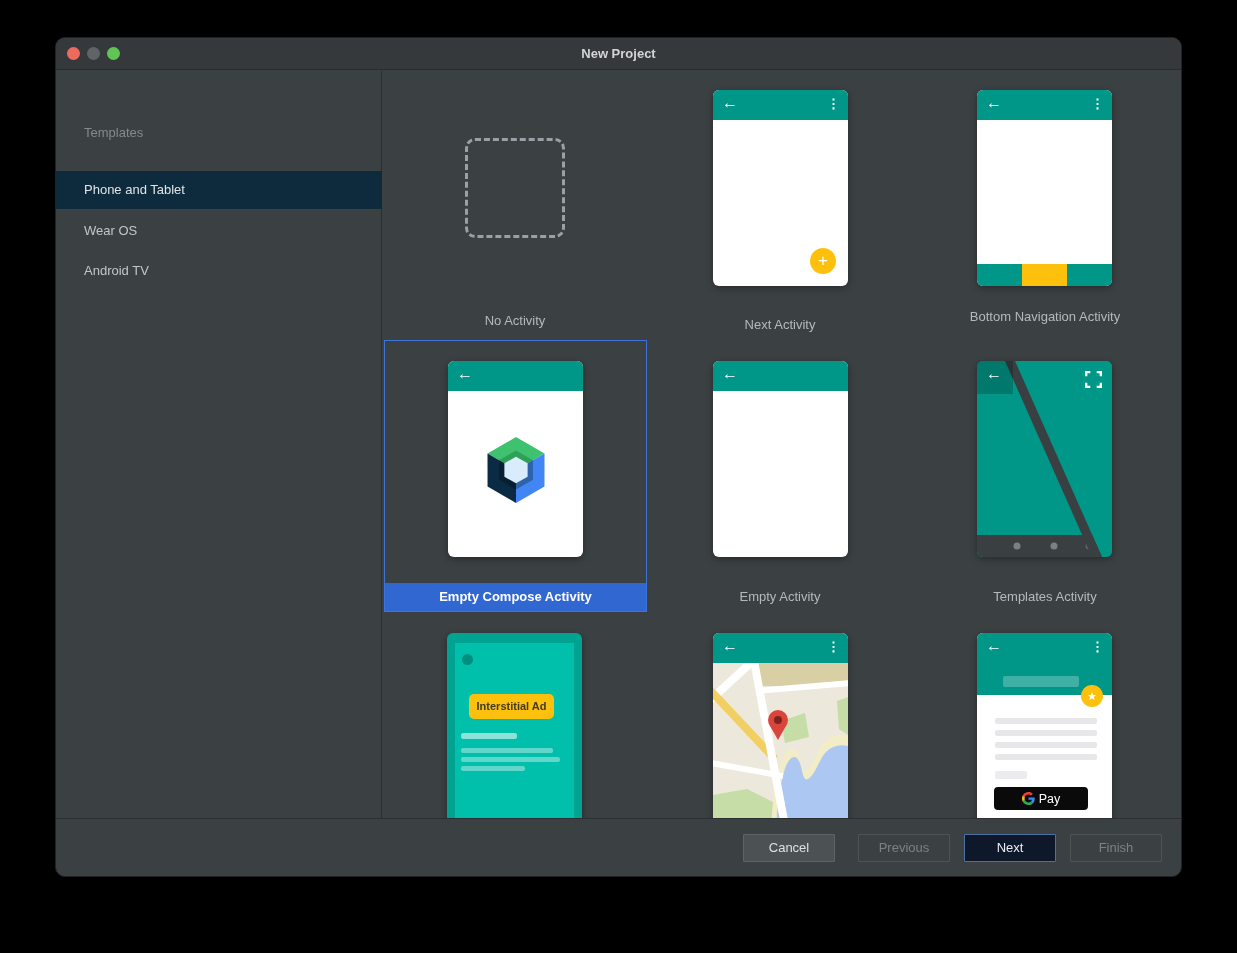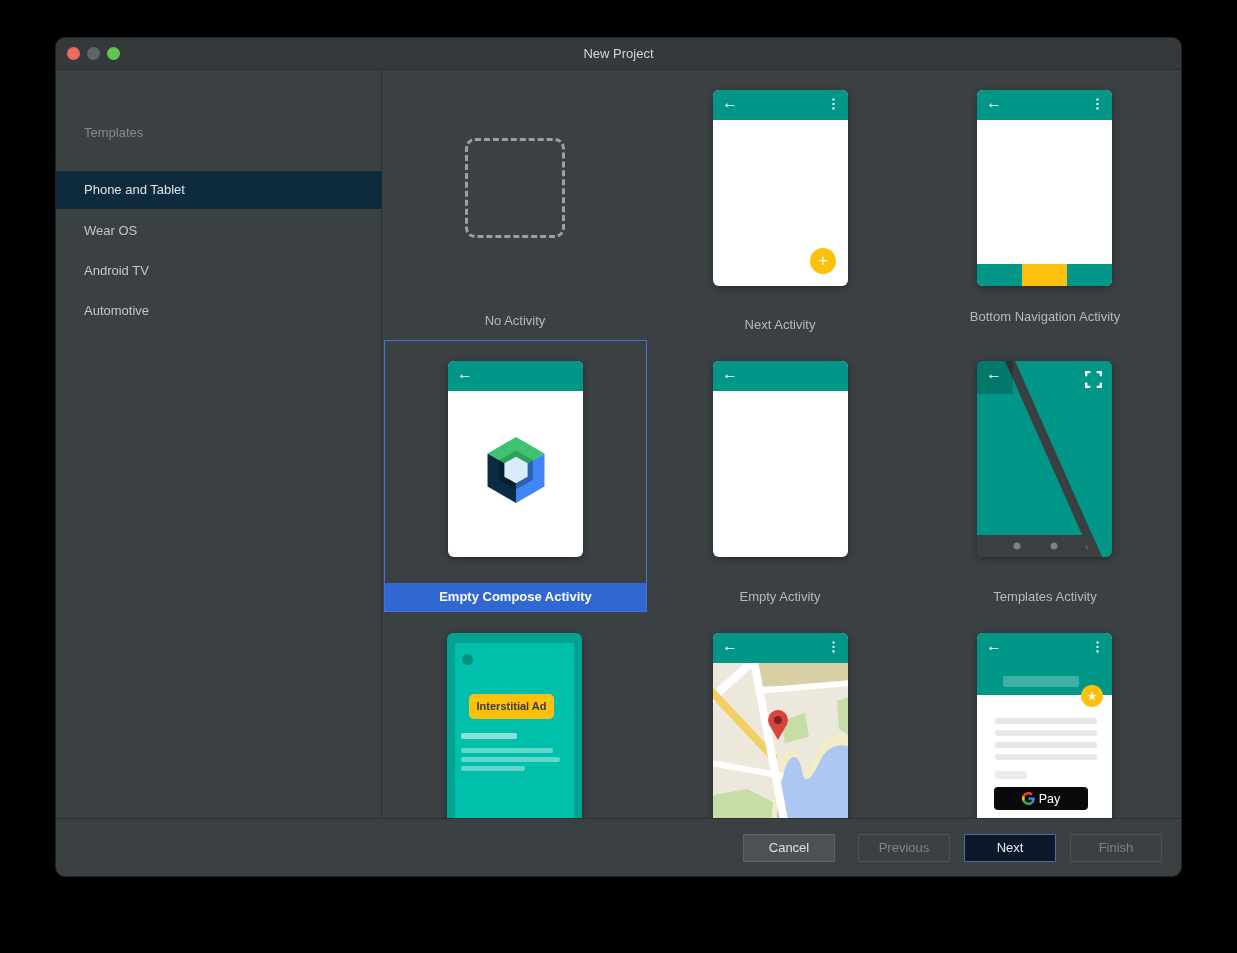--- a/index.html
+++ b/index.html
@@ -10,21 +10,21 @@
 
   
   .titlebar { position:absolute; left:0; top:0; right:0; height:32px; background:#35393c;
               border-bottom:1px solid #2a2d2f; }
   .traffic { position:absolute; left:11px; top:9px; display:flex; gap:7px; }
   .light { width:13px; height:13px; border-radius:50%; }
   .light.red   { background:#ed6a5e; }
   .light.gray  { background:#5f6467; }
   .light.green { background:#61c455; }
   .win-title { position:absolute; left:0; right:0; top:0; height:32px; line-height:32px;
-               text-align:center; color:#d3d5d7; font-size:13px; font-weight:normal; }
+               text-align:center; color:#d3d5d7; font-size:13px; font-weight:bold; }
 
   
   .sidebar { position:absolute; left:0; top:33px; width:326px; height:748px;
              border-right:1px solid #2c2f31; }
   .side-header { position:absolute; left:28px; top:54px; font-size:13px; color:#85898c; }
   .side-item { position:absolute; left:0; width:326px; height:38px; line-height:38px;
                padding-left:28px; font-size:13px; color:#c2c6c9; cursor:default; }
   .side-item.selected { background:#0e2a3d; color:#e0e4e7; }
 
   
@@ -84,21 +84,20 @@
       <div class="light green"></div>
     </div>
     <div class="win-title">New Project</div>
   </div>
 
   <div class="sidebar">
     <div class="side-header">Templates</div>
     <div class="side-item selected" style="top:100px">Phone and Tablet</div>
     <div class="side-item" style="top:141px">Wear OS</div>
     <div class="side-item" style="top:181px">Android TV</div>
-    <div class="side-item" style="top:221px">Automotive</div>
   </div>
 
   <div class="grid">
 
     <div>
       <div class="dashed-box"></div>
       <div class="card-label" style="left:0; top:240px; width:264px">No Activity</div>
     </div>
 
     <div>

